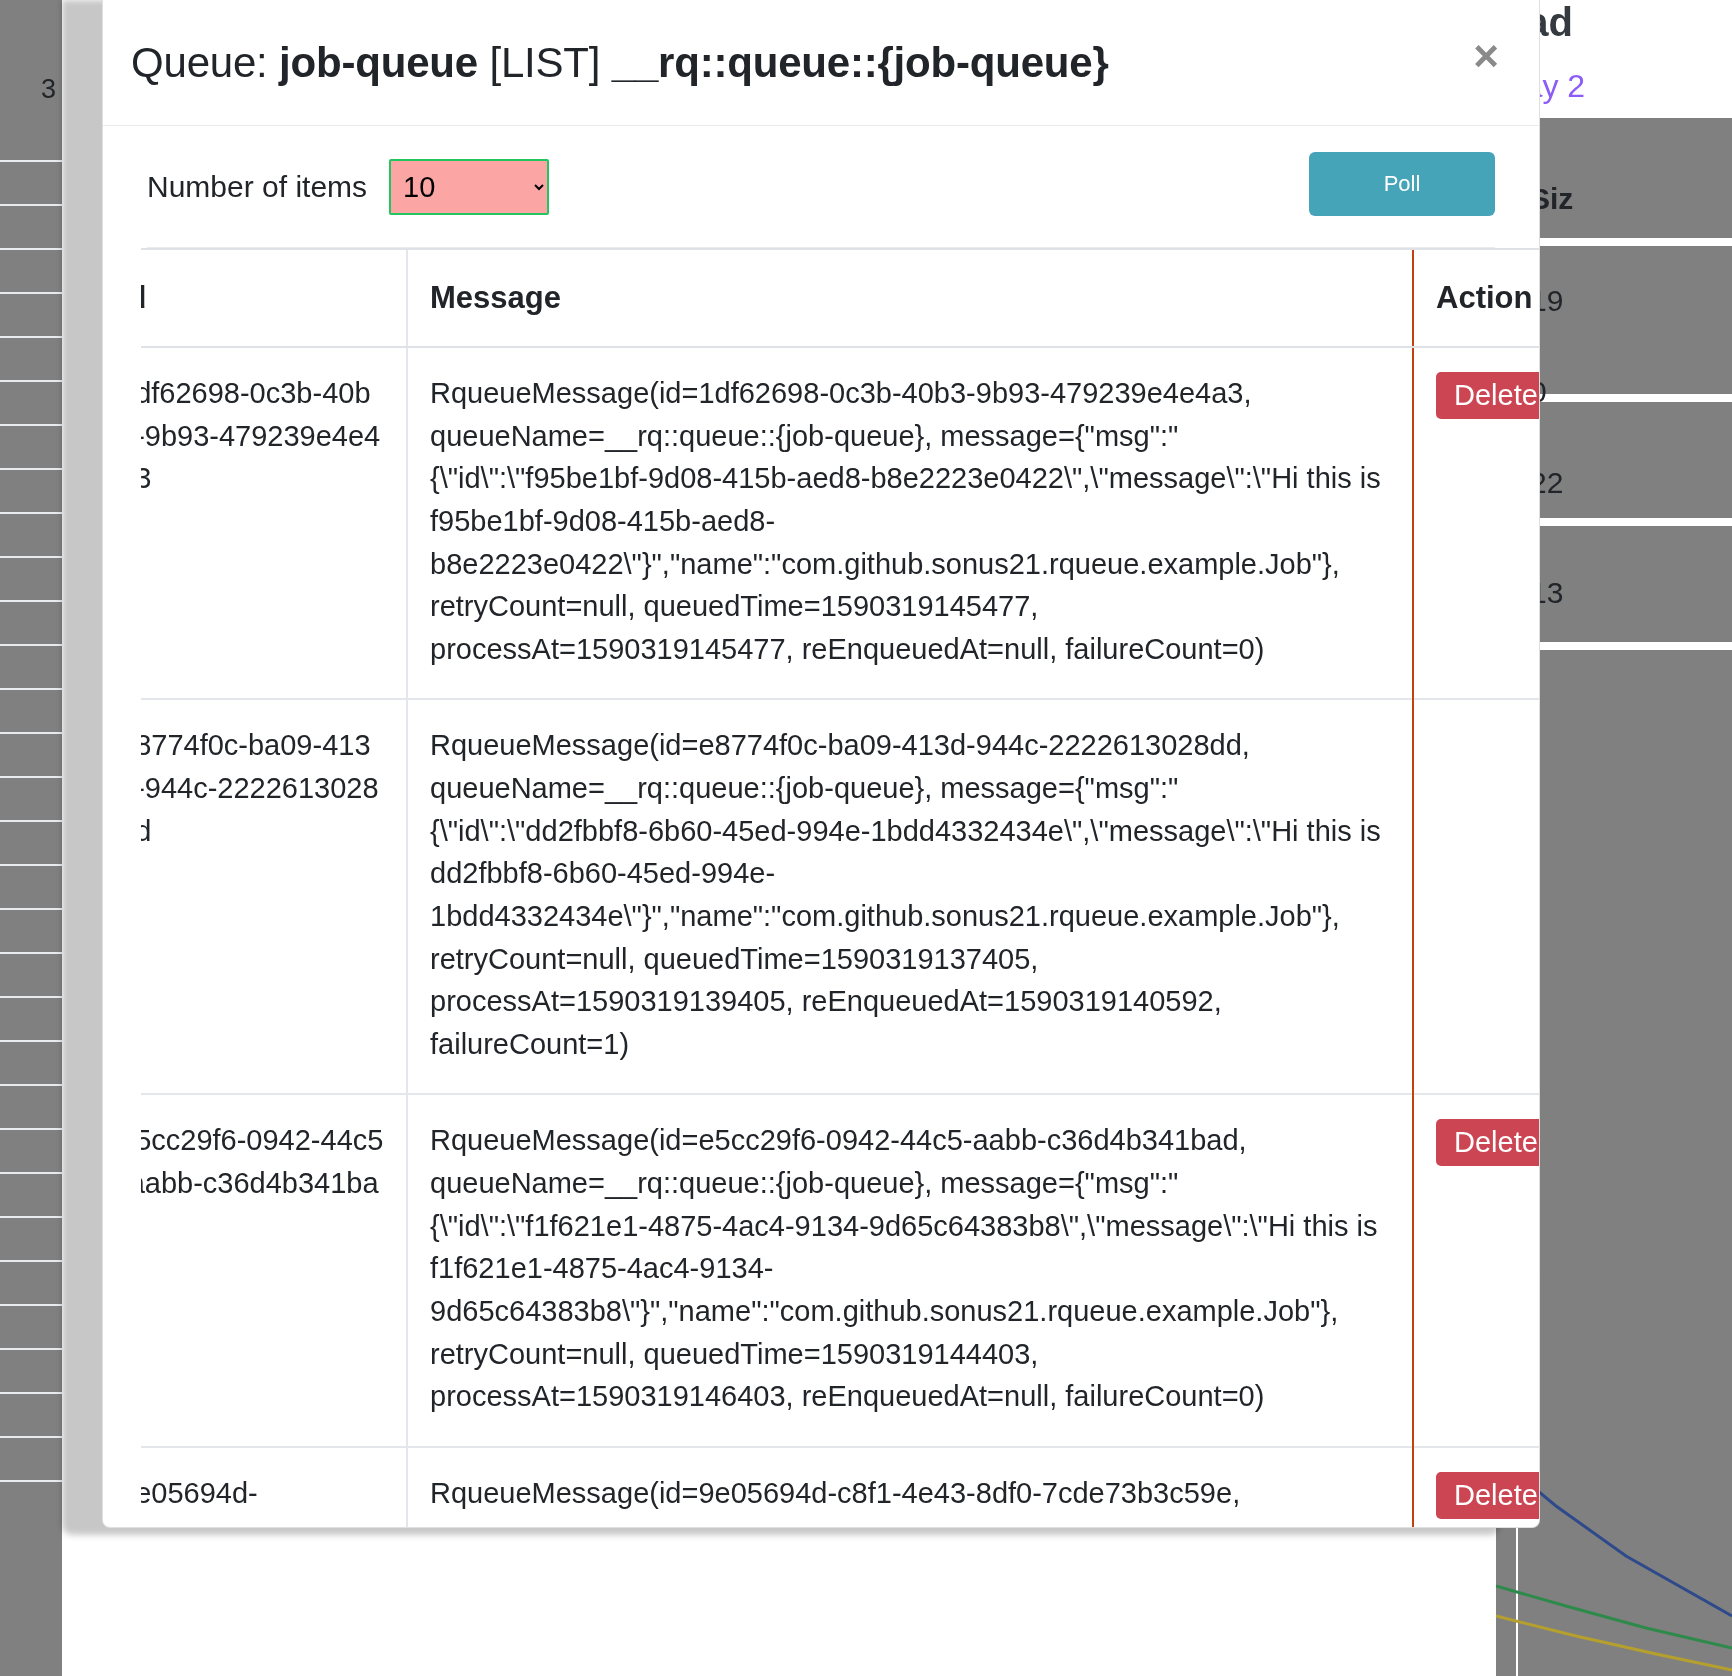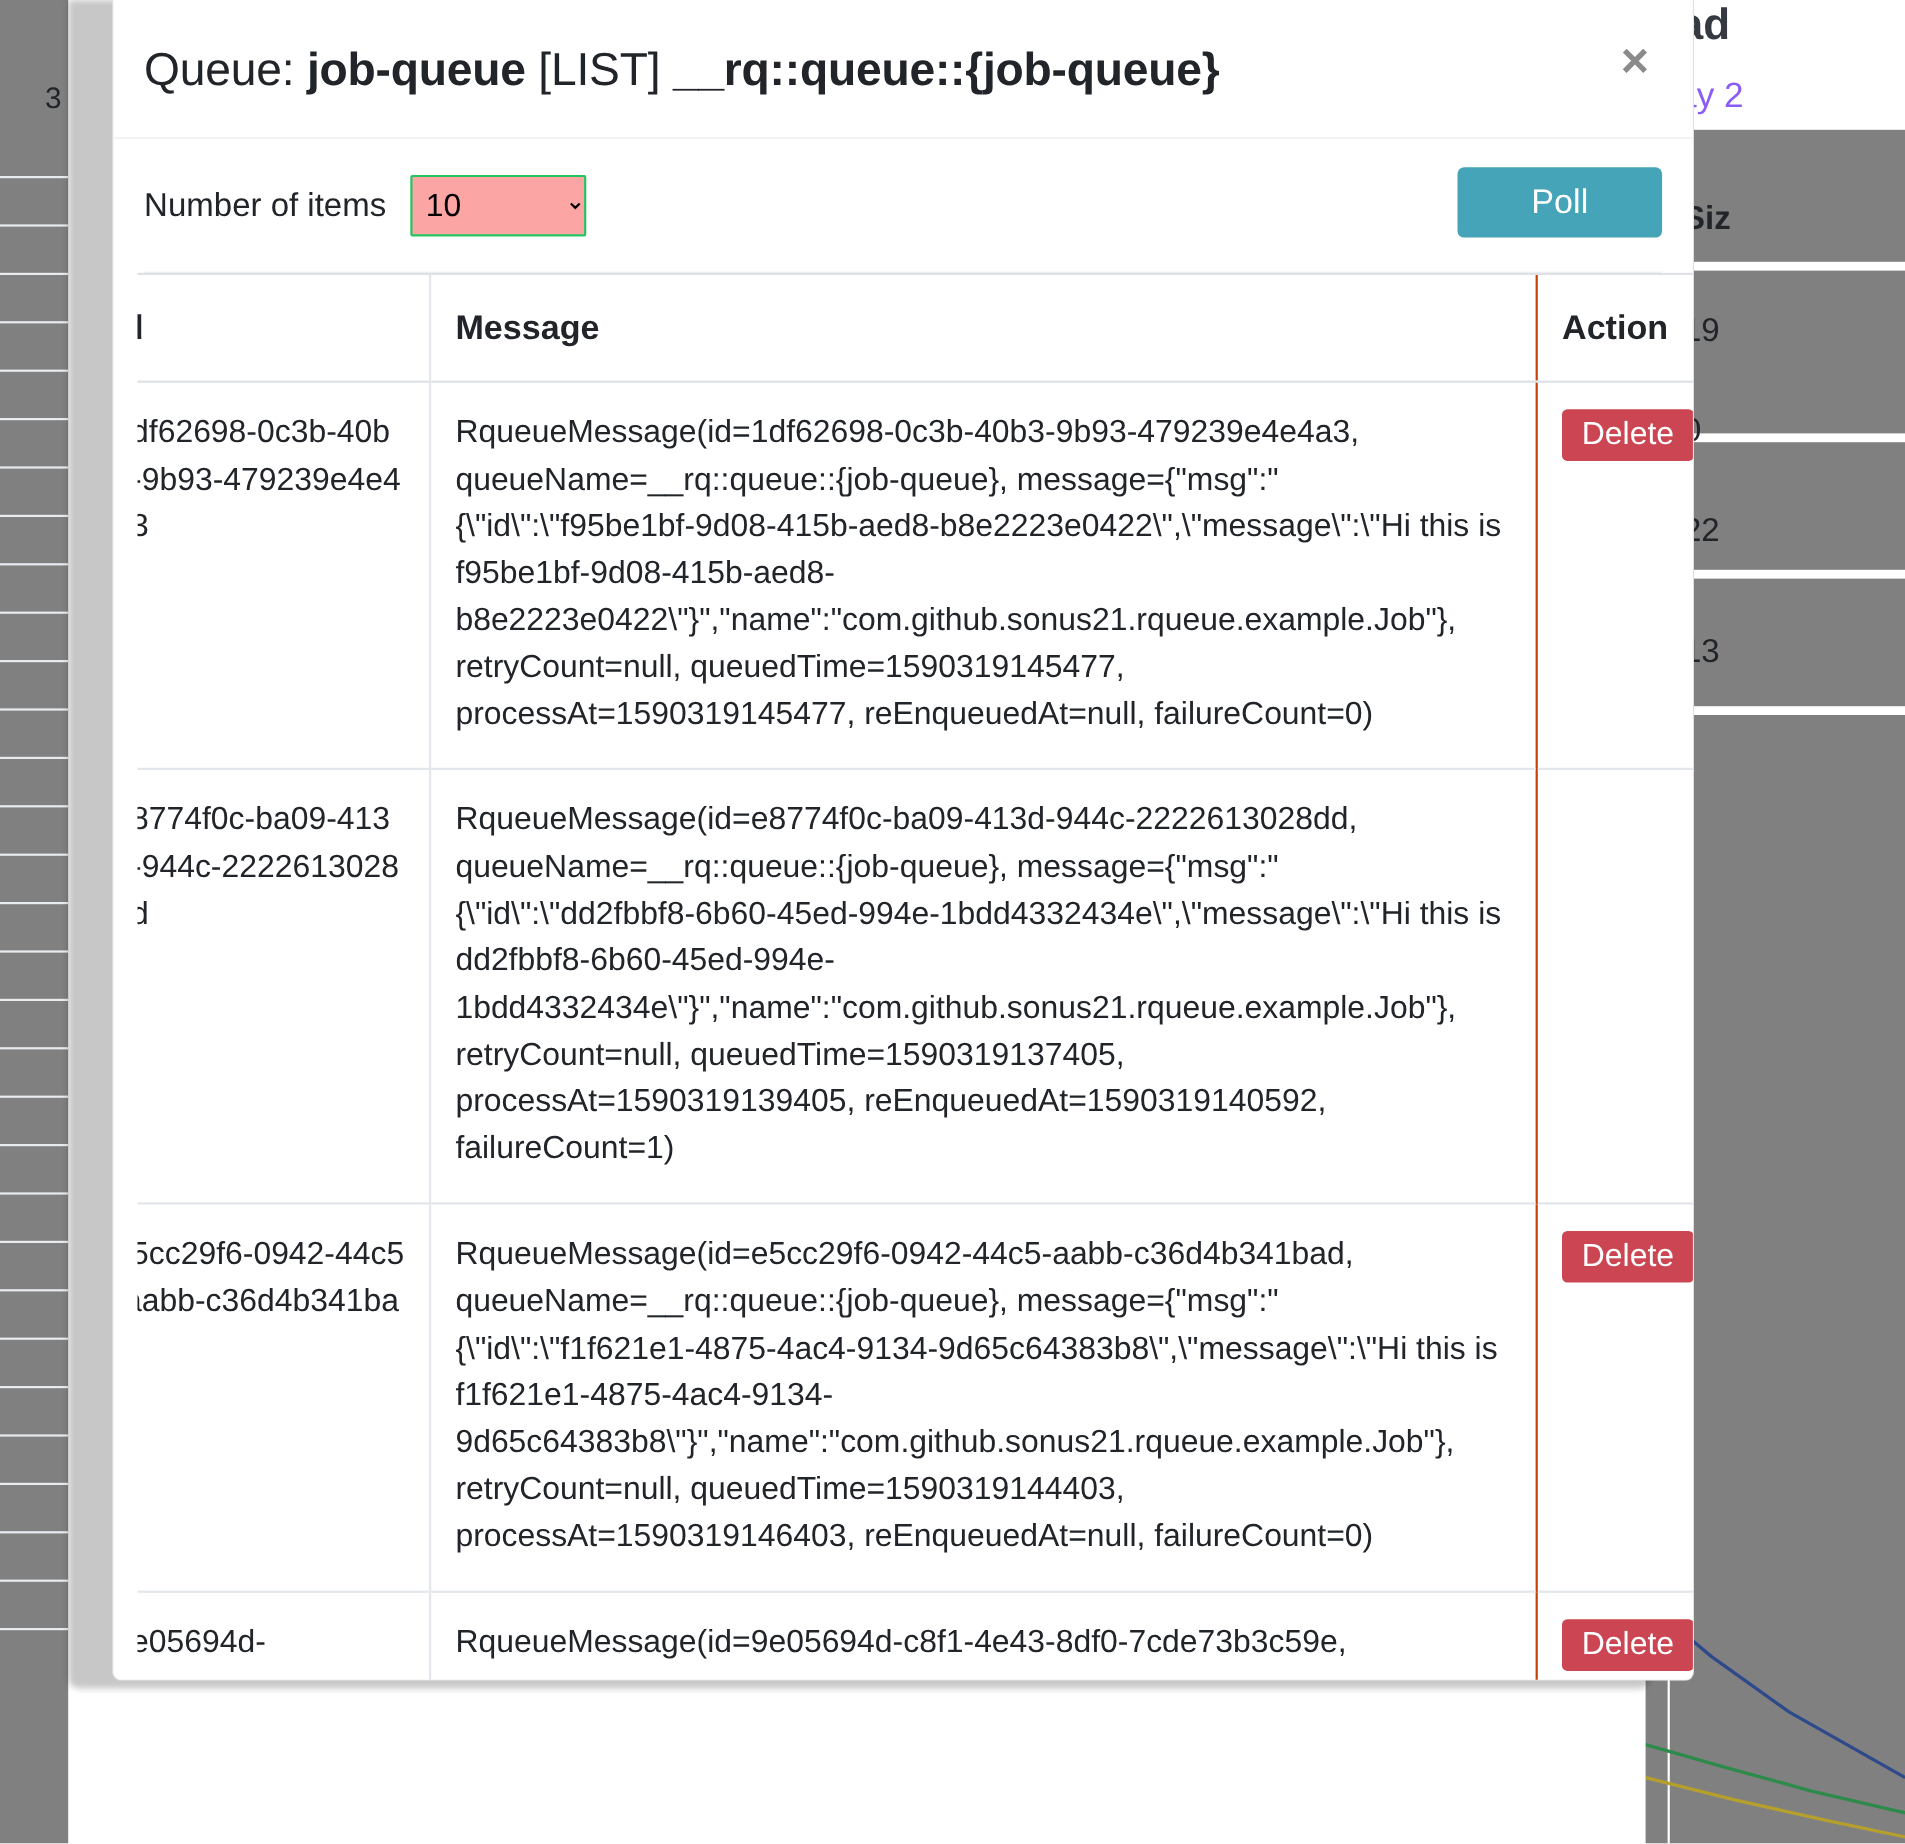--- a/index.html
+++ b/index.html
@@ -109,21 +109,21 @@
     position: absolute;
     right: 30px; top: 30px;
     font-size: 44px; line-height: 1;
     color: #8a8a8a;
     background: none; border: none;
     cursor: pointer; padding: 4px 10px;
     font-family: "Liberation Sans", sans-serif;
     font-weight: bold;
   }
 
-  .modal-body { padding: 0 28px; }
+  .modal-body { padding: 0 44px; }
 
   .controls-row {
     display: flex; align-items: center;
     height: 122px;
     border-bottom: 1px solid #e9ecef;
     position: relative;
   }
   .items-label {
     font-size: 30px; color: #212529; margin-right: 22px; white-space: nowrap;
   }
@@ -136,21 +136,21 @@
     background: #fca5a5;
     color: #000;
     font-family: "Liberation Sans", sans-serif;
   }
   .poll-btn {
     position: absolute; right: 0; top: 26px;
     width: 186px; height: 64px;
     background: #45a4b8;
     color: #ffffff;
     border: none; border-radius: 6px;
-    font-size: 31px;
+    font-size: 22px;
     cursor: pointer;
     font-family: "Liberation Sans", sans-serif;
   }
 
   table.q-table {
     width: 1438px;
     border-collapse: collapse;
     table-layout: fixed;
     margin-left: -6px;
   }

